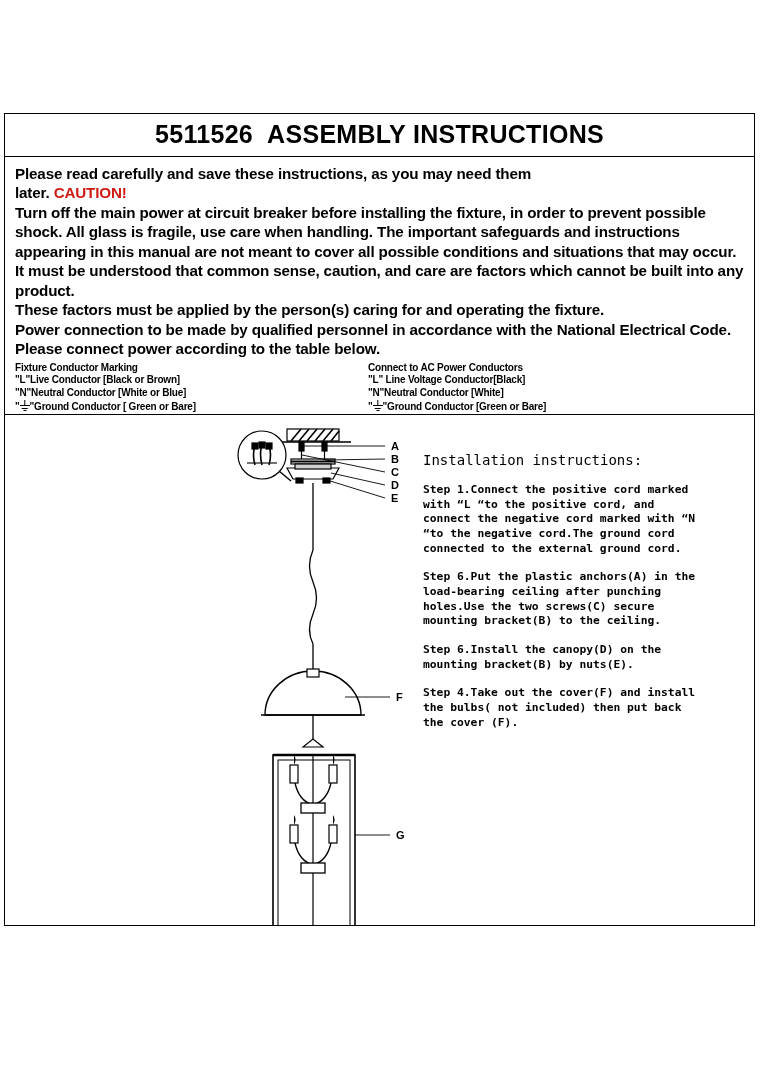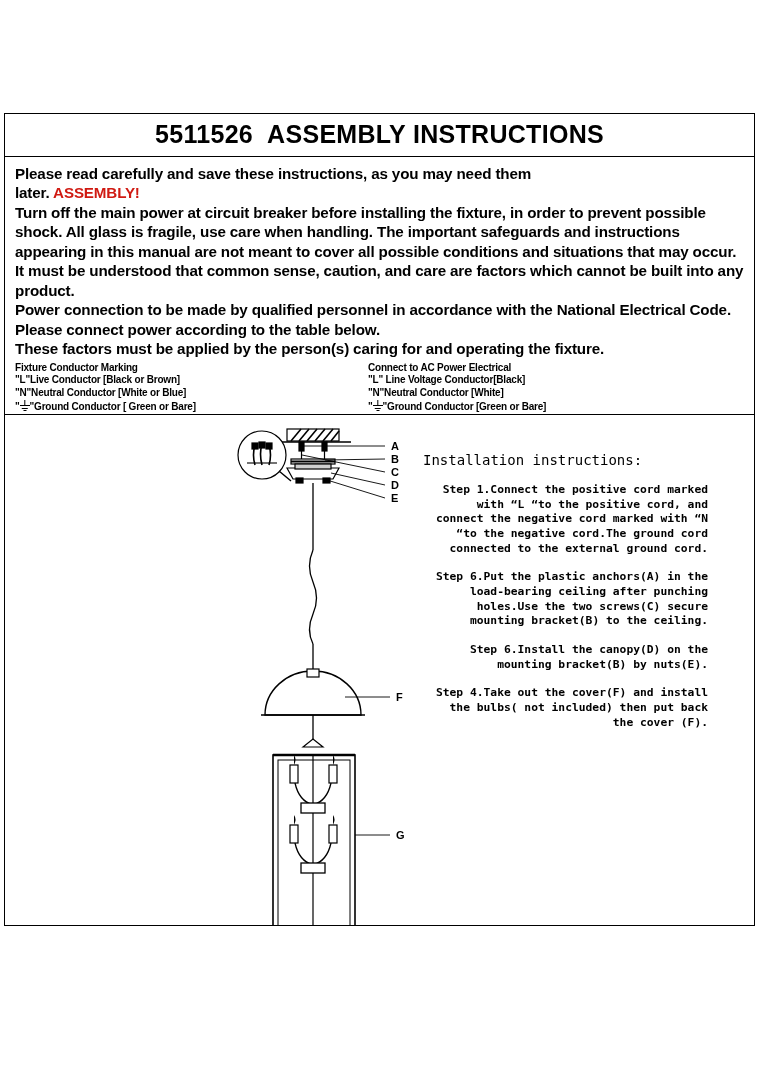--- a/index.html
+++ b/index.html
@@ -112,44 +112,43 @@
     line-height: 1.3;
     font-weight: bold;
   }
   .steps .head {
     margin-bottom: 14px;
     font-weight: normal;
     font-size: 14px;
   }
   .steps .step {
     margin-bottom: 14px;
-    text-align: right;
   }
 </style>
 </head>
 <body>
 
 <div class="page">
 
   <div class="title-bar">
     <span class="title"><span class="sku">5511526</span><span>ASSEMBLY INSTRUCTIONS</span></span>
   </div>
 
   <div class="warning">
     <p>Please read carefully and save these instructions, as you may need them</p>
-    <p><span>later. </span><span class="caution">ASSEMBLY!</span></p>
+    <p><span>later. </span><span class="caution">CAUTION!</span></p>
     <p>Turn off the main power at circuit breaker before installing the fixture, in order to prevent possible shock. All glass is fragile, use care when handling.  The important safeguards and instructions appearing in this manual are not meant to cover all possible conditions and situations that may occur.  It must be understood that common sense, caution, and care are factors which cannot be built into any product.</p>
+    <p>These factors must be applied by the person(s) caring for and operating the fixture.</p>
     <p>Power connection to be made by qualified personnel in accordance with the National Electrical Code.  Please connect power according to the table below.</p>
-    <p>These factors must be applied by the person(s) caring for and operating the fixture.</p>
 
     <table class="cond-table">
       <tbody>
           <tr>
         <td class="c1">Fixture Conductor Marking</td>
-        <td>Connect to AC Power Electrical</td>
+        <td>Connect to AC Power Conductors</td>
       </tr>
       <tr>
         <td class="c1">"L"Live Conductor [Black or Brown]</td>
         <td>"L" Line Voltage Conductor[Black]</td>
       </tr>
       <tr>
         <td class="c1">"N"Neutral Conductor [White or Blue]</td>
         <td>"N"Neutral Conductor [White]</td>
       </tr>
       <tr>

